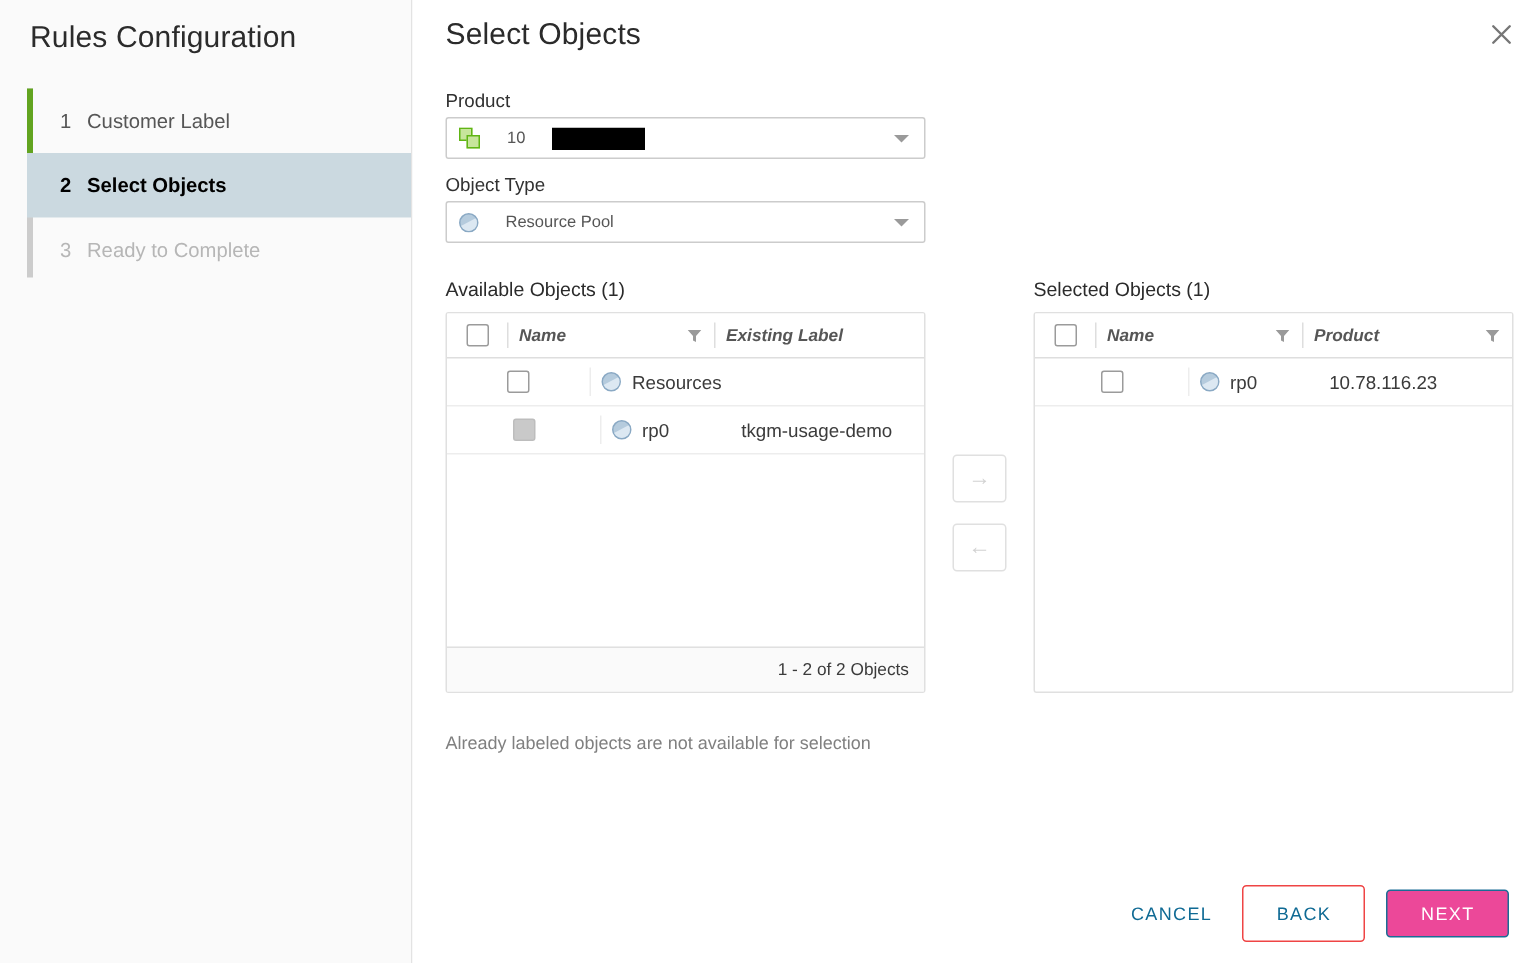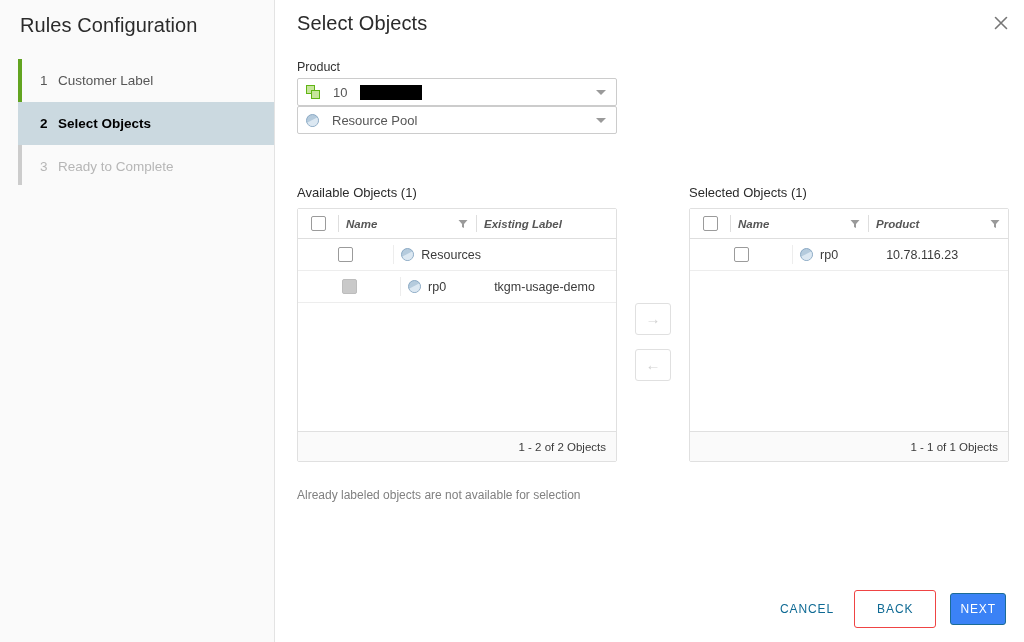--- a/index.html
+++ b/index.html
@@ -61,22 +61,22 @@
   .field-label {
     font-size: 12.5px; color: #313131; margin-bottom: 4px; font-weight: 400;
   }
   .select-box {
     width: 320px; height: 28px; border: 1px solid #cccccc; border-radius: 2px;
     background: #fff; display: flex; align-items: center;
     padding: 0 6px 0 8px; position: relative; cursor: pointer;
   }
   .select-box + .field-label { margin-top: 10px; }
   .select-val {
-    font-size: 13px; color: #565656; display: flex; align-items: center;
-    gap: 13px; flex: 1; min-width: 0; overflow: hidden; white-space: nowrap;
+    font-size: 11px; color: #565656; display: flex; align-items: center;
+    gap: 18px; flex: 1; min-width: 0; overflow: hidden; white-space: nowrap;
   }
   .caret {
     width: 0; height: 0; border-left: 5px solid transparent;
     border-right: 5px solid transparent; border-top: 5px solid #9a9a9a;
     margin-right: 4px; flex: 0 0 auto;
   }
   .redaction {
     display: inline-block; background: #000; width: 62px; height: 15px;
     vertical-align: middle;
   }
@@ -183,22 +183,22 @@
     border-radius: 3px; cursor: pointer; font-family: "Liberation Sans", sans-serif;
   }
   .btn-flat {
     background: transparent; border: none; color: #0f6a94; padding: 8px 6px;
   }
   .btn-outline {
     background: #fff; border: 1px solid #ef4444; color: #0f6a94;
     padding: 11px 22px;
   }
   .btn-solid {
-    background: #3b82f6; border: 1px solid #1b6c96; color: #fff;
-    padding: 8px 9px;
+    background: #ec4899; border: 1px solid #1b6c96; color: #fff;
+    padding: 8px 22px;
   }
 </style>
 </head>
 <body>
 
 <div id="app">
 
   <div class="sidebar">
     <div class="sidebar-title">Rules Configuration</div>
     <div class="steps">
@@ -240,20 +240,21 @@
           <span class="ico-product">
               <i class="a"></i>
               <i class="b"></i>
             </span>
           <span>10</span>
           <span class="redaction"></span>
         </span>
         <span class="caret"></span>
       </div>
 
+      <div class="field-label">Object Type</div>
       <div class="select-box">
         <span class="select-val">
           <span class="ico-rp"></span>
           <span>Resource Pool</span>
         </span>
         <span class="caret"></span>
       </div>
     </div>
 
     <div class="lists">
@@ -343,21 +344,20 @@
                   <span class="cb"></span>
                 </div>
                 <div class="td td-name sep">
                   <span class="ico-rp"></span>
                   <span>rp0</span>
                 </div>
                 <div class="td td-extra">10.78.116.23</div>
               </div>
 
             </div>
-            <div class="tbl-foot">1 - 1 of 1 Objects</div>
           </div>
         </div>
 
       </div>
     </div>
 
     <div class="hint">Already labeled objects are not available for selection</div>
 
     <div class="footer">
       <button class="btn btn-flat">CANCEL</button>

